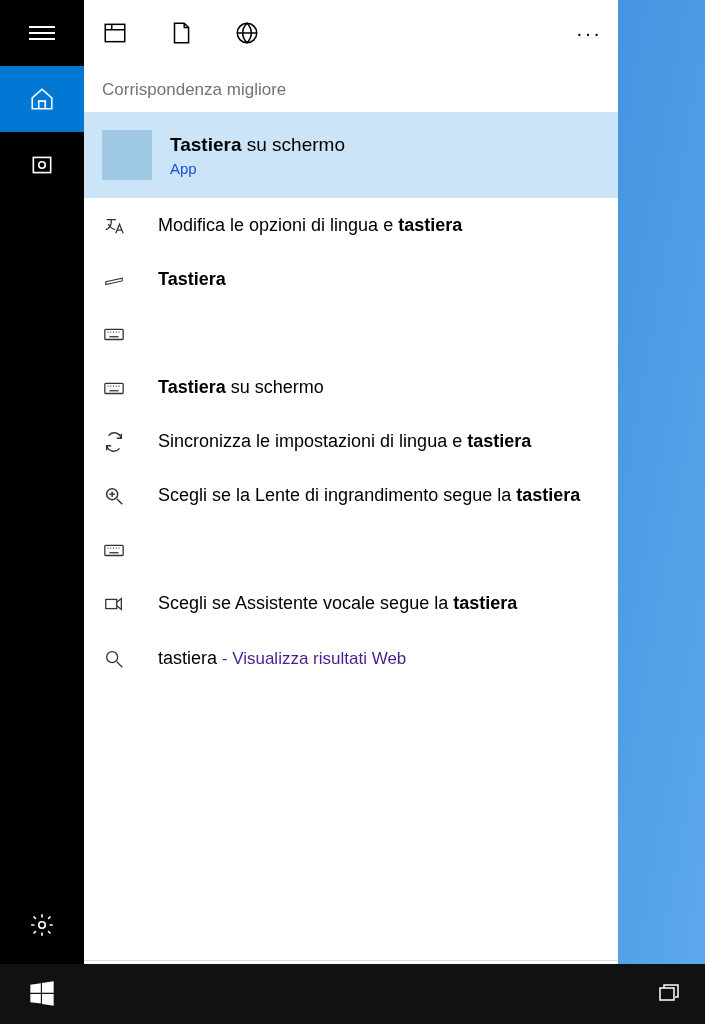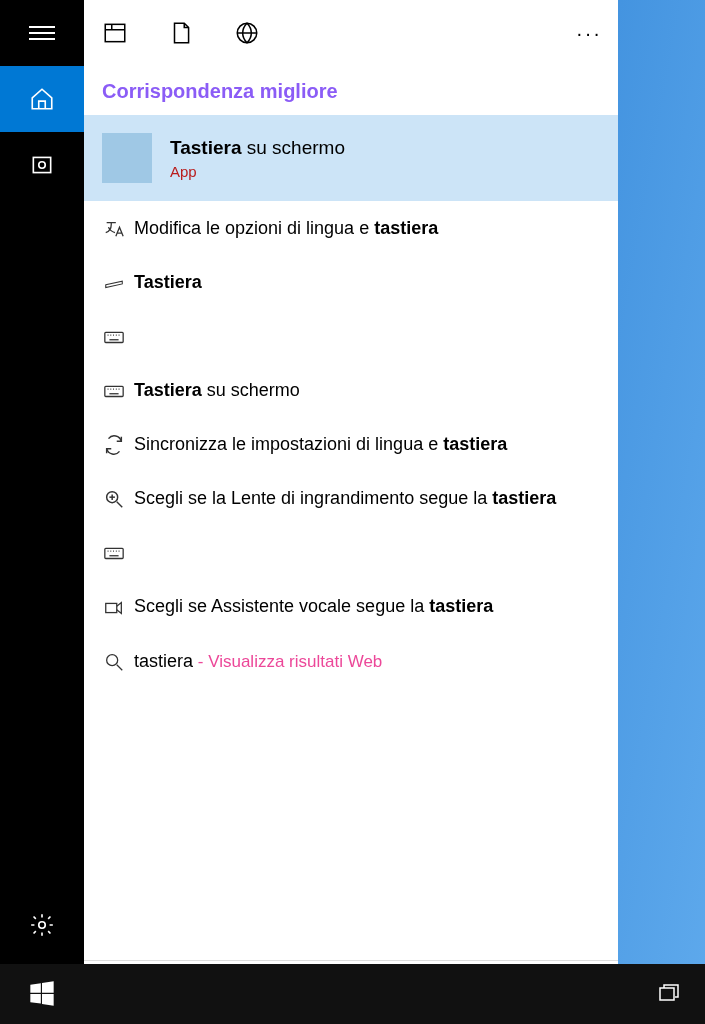--- a/index.html
+++ b/index.html
@@ -58,50 +58,50 @@
   align-items: center;
   padding: 0 16px;
   gap: 36px;
 }
 .panel-header .hicon { width: 30px; height: 30px; display:flex; align-items:center; justify-content:center; cursor:pointer;}
 .panel-header .hicon svg { width:26px; height:26px; stroke:#000; fill:none; stroke-width:1.4;}
 .panel-header .spacer { flex:1; }
 .dots { font-size: 20px; letter-spacing: 2px; color:#000; cursor:pointer; }
 .content { flex:1; overflow:auto; padding-bottom: 8px;}
 .section-header {
-  font-size: 20px;
-  color: #8b5cf6;
+  font-size: 17px;
+  color: #737373;
   padding: 14px 18px 12px;
-  font-weight: 700;
+  font-weight: 400;
 }
 .best-match {
   background: #cce4f7;
   padding: 18px 18px 18px 18px;
   display: flex;
   align-items: center;
   gap: 18px;
   cursor:pointer;
 }
 .best-icon { width: 50px; height: 50px; background: #9fc8e5; }
 .best-text .title { font-size: 19px; color:#000; }
-.best-text .subtitle { font-size: 15px; color:#b91c1c; margin-top: 4px;}
+.best-text .subtitle { font-size: 15px; color:#1d4ed8; margin-top: 4px;}
 .result-row {
   display: flex;
-  align-items: center;
-  gap: 8px;
+  align-items: flex-start;
+  gap: 32px;
   padding: 14px 18px;
   cursor:pointer;
 }
 .result-row .ricon {
   width: 24px; height: 24px; flex-shrink:0; margin-top:2px;
   display:flex; align-items:center; justify-content:center;
 }
 .result-row .ricon svg { width:22px; height:22px; stroke:#333; fill:none; stroke-width:1.4;}
 .result-row .label { font-size: 18px; color:#000; line-height:1.45;}
-.result-row .label .dim { color:#ec4899; font-size:17px;}
+.result-row .label .dim { color:#4c1d95; font-size:17px;}
 .search-bar {
   height: 64px;
   border-top: 1px solid #ddd;
   display:flex; align-items:center;
   padding: 0 18px;
   gap: 14px;
 }
 .search-bar svg { width:22px; height:22px; stroke:#555; fill:none; stroke-width:1.6;}
 .search-bar input {
   border: none; outline: none;

